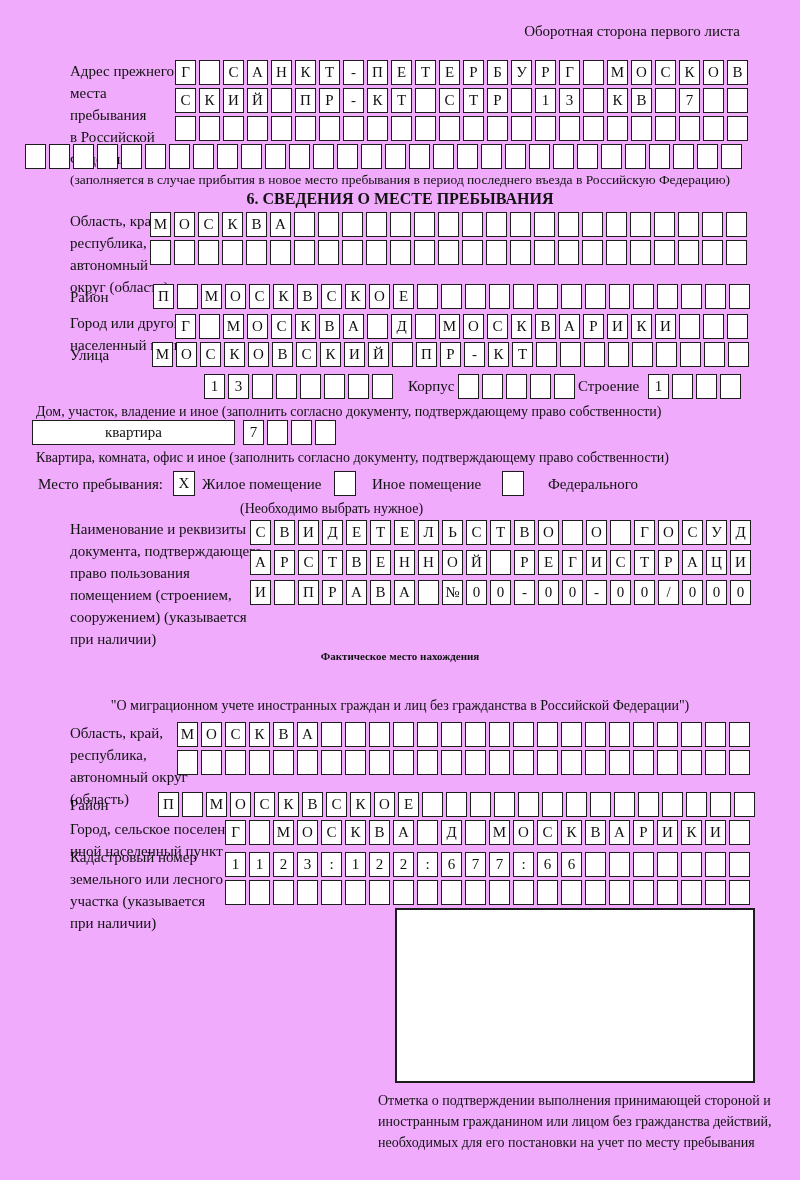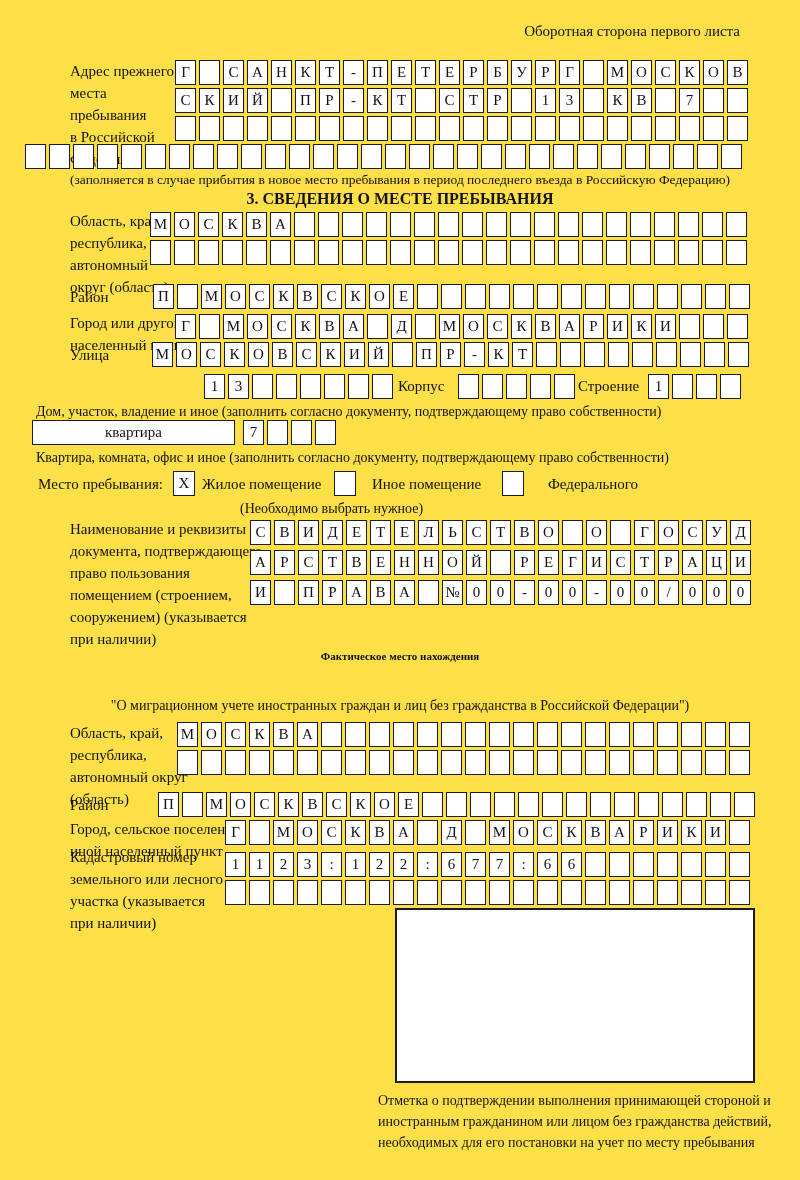--- a/index.html
+++ b/index.html
@@ -1,17 +1,17 @@
 <!DOCTYPE html>
 <html><head>
 <meta charset="utf-8">
 <style>
   html,body{margin:0;padding:0;background:#fff;}
   .page{
-    position:relative;width:800px;height:1180px;background:#fde047;
+    position:relative;width:800px;height:1180px;background:#f0abfc;
     font-family:"Liberation Serif","DejaVu Serif",serif;color:#111;
     overflow:hidden;
   }
   .lbl{position:absolute;font-size:15px;line-height:22px;}
   .ml{white-space:pre-line;}
   .note{position:absolute;font-size:13.5px;}
   .center{left:0;width:800px;text-align:center;}
   .title{position:absolute;left:0;width:800px;text-align:center;font-weight:bold;font-size:16px;}
   .brow{position:absolute;display:flex;gap:3px;}
   .cbox{
@@ -146,21 +146,21 @@
       <span class="cbox"></span>
       <span class="cbox"></span>
       <span class="cbox"></span>
       <span class="cbox"></span>
       <span class="cbox"></span>
       <span class="cbox"></span>
       <span class="cbox"></span>
     </div>
   <div class="note center" style="top:172px">(заполняется в случае прибытия в новое место пребывания в период последнего въезда в Российскую Федерацию)</div>
 
-  <div class="title" style="top:190px">3. СВЕДЕНИЯ О МЕСТЕ ПРЕБЫВАНИЯ</div>
+  <div class="title" style="top:190px">6. СВЕДЕНИЯ О МЕСТЕ ПРЕБЫВАНИЯ</div>
 
   <div class="lbl ml" style="left:70px;top:210px;width:120px">Область, край,
 республика,
 автономный
 округ (область)</div>
   <div class="brow" style="left:150px;top:212px">
       <span class="cbox">М</span>
       <span class="cbox">О</span>
       <span class="cbox">С</span>
       <span class="cbox">К</span>
@@ -304,21 +304,21 @@
   <div class="brow" style="left:204px;top:374px">
       <span class="cbox">1</span>
       <span class="cbox">3</span>
       <span class="cbox"></span>
       <span class="cbox"></span>
       <span class="cbox"></span>
       <span class="cbox"></span>
       <span class="cbox"></span>
       <span class="cbox"></span>
     </div>
-  <div class="lbl" style="left:398px;top:375px">Корпус</div>
+  <div class="lbl" style="left:408px;top:375px">Корпус</div>
   <div class="brow" style="left:458px;top:374px">
       <span class="cbox"></span>
       <span class="cbox"></span>
       <span class="cbox"></span>
       <span class="cbox"></span>
       <span class="cbox"></span>
     </div>
   <div class="lbl" style="left:578px;top:375px">Строение</div>
   <div class="brow" style="left:648px;top:374px">
       <span class="cbox">1</span>

